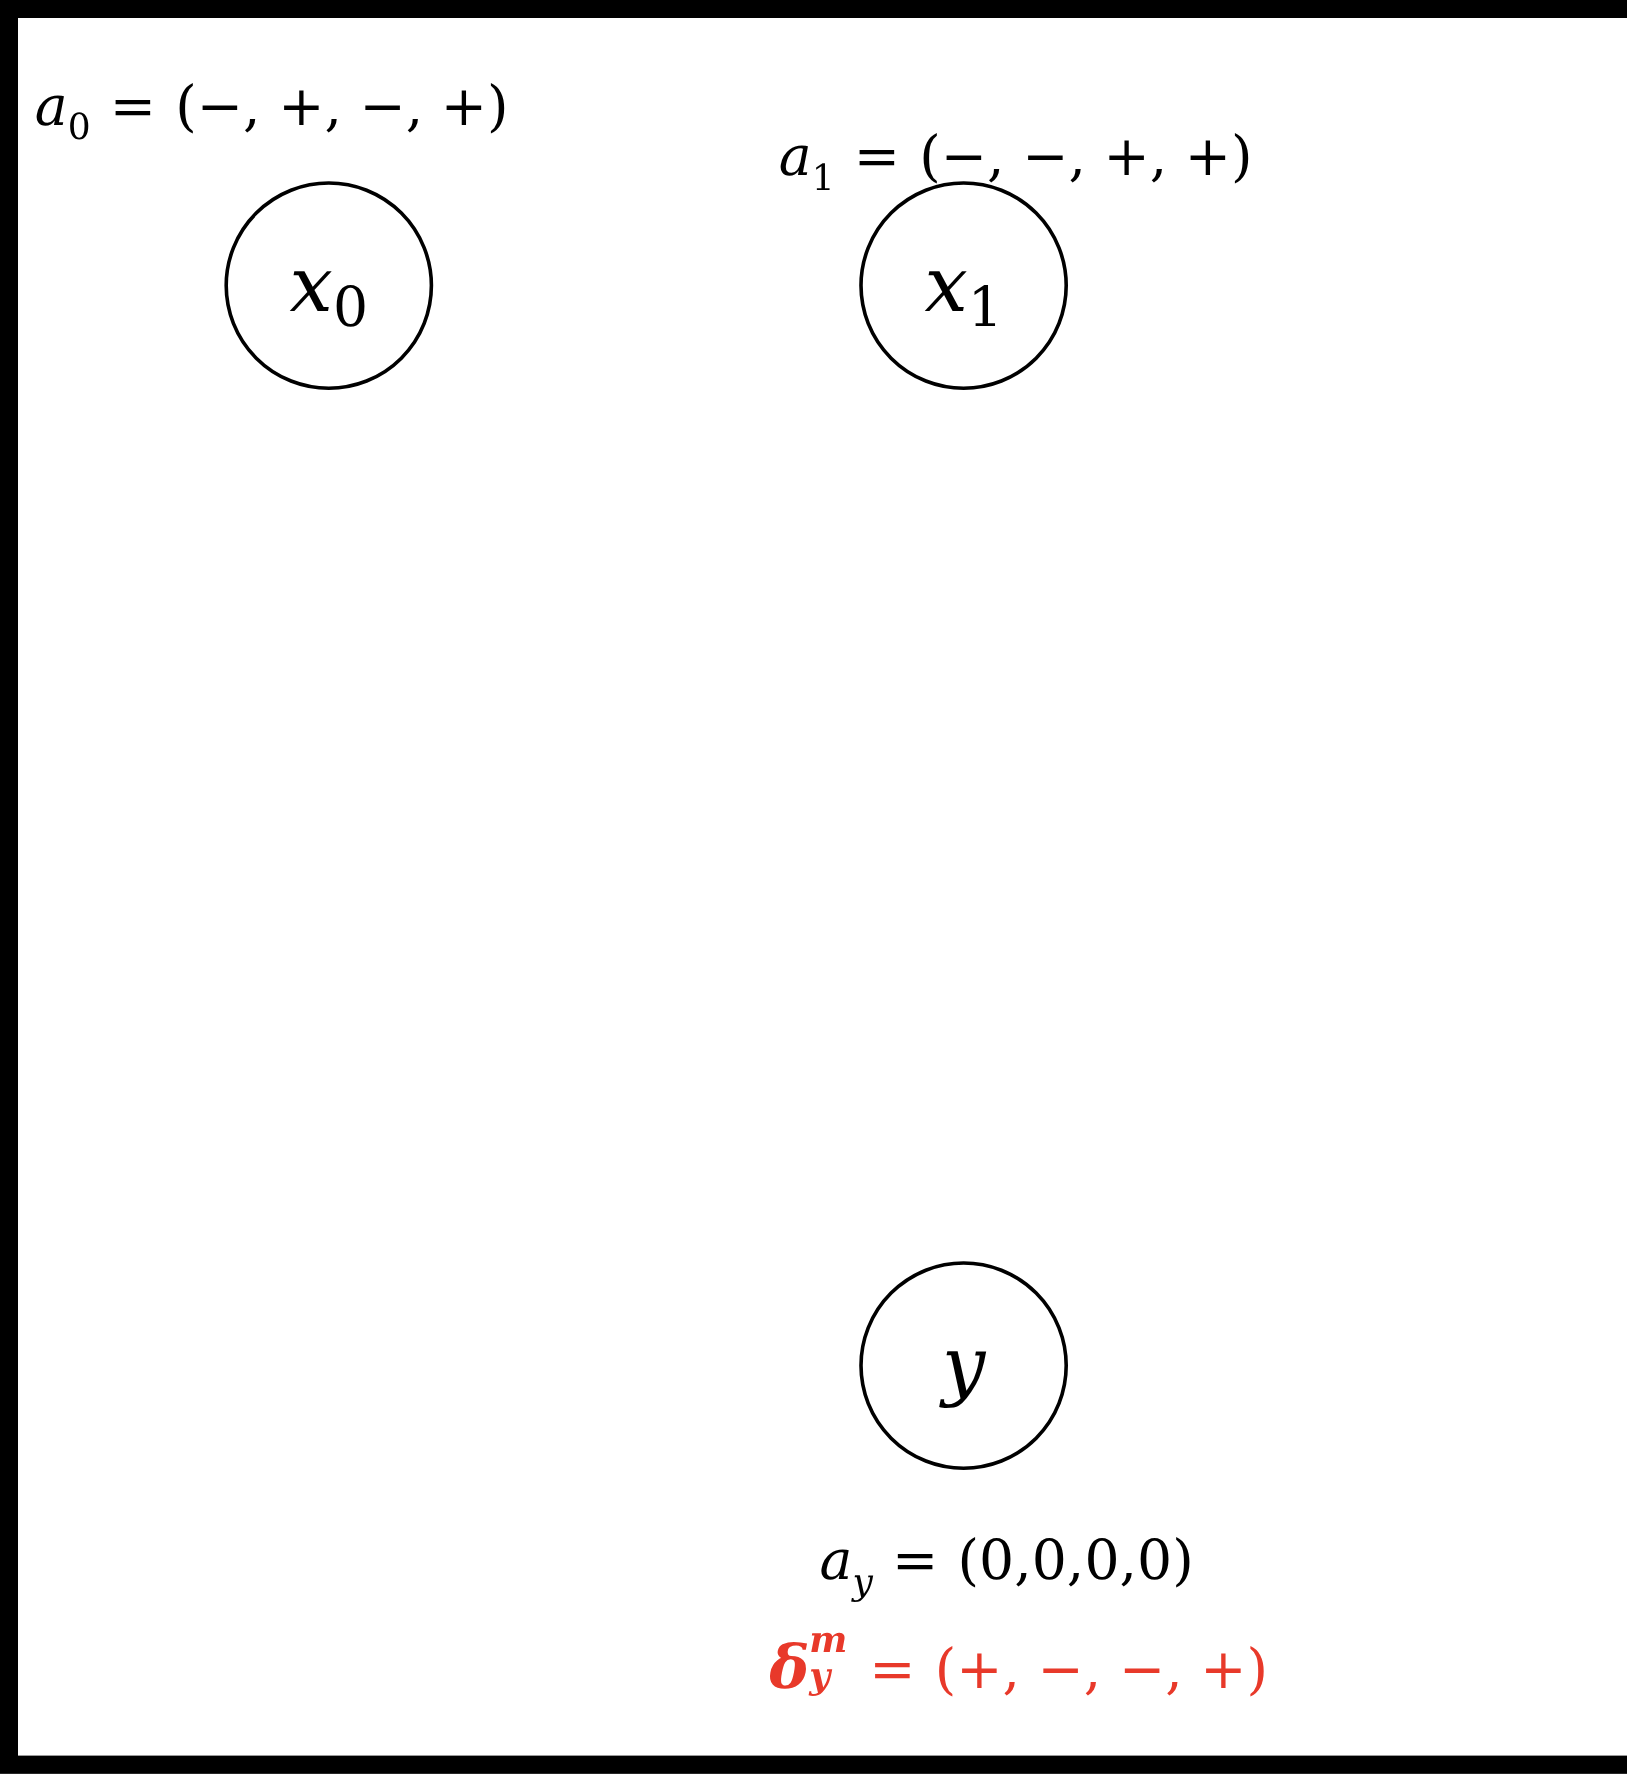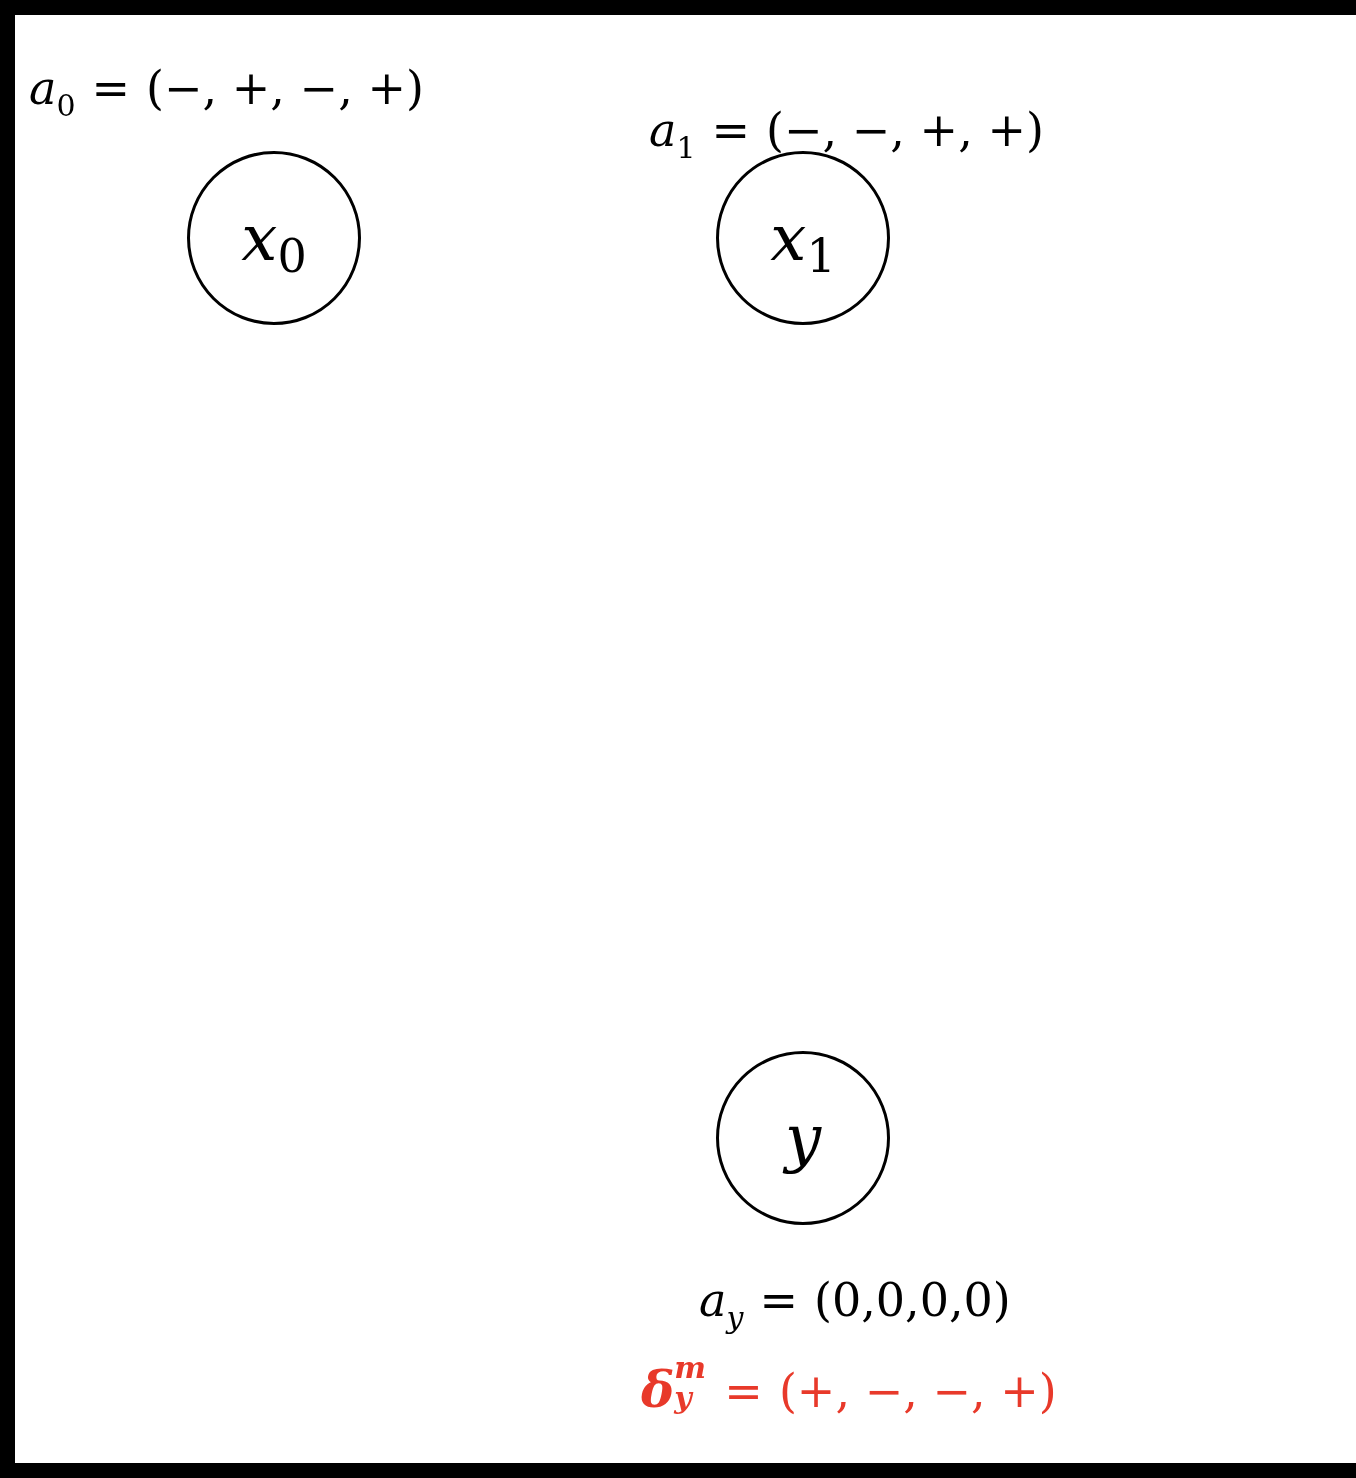--- a/index.html
+++ b/index.html
@@ -124,21 +124,21 @@
 
   <div class="node" style="left: 701px; top: 136px;">
     <span class="sym">x</span>
       <span class="sym-sub">1</span>
   </div>
 
   <div class="node" style="left: 701px; top: 1036px;">
     <span class="sym">y</span>
   </div>
 
-  <div class="label" style="left: 668px; top: 1262px; margin-left: 16px;">
+  <div class="label" style="left: 668px; top: 1262px;">
     <span class="var">a</span><span class="sub it">y</span><span class="eq">=</span><span>(0,0,0,0)</span>
   </div>
 
   <div class="label delta" style="left: 626px; top: 1350px;">
     <span class="bold-var">δ</span><span class="supsub"><span class="sup">m</span><span class="subb">y</span></span><span class="eq">=</span><span>(+, −, −, +)</span>
   </div>
 
 </div>
 
 </body></html>

